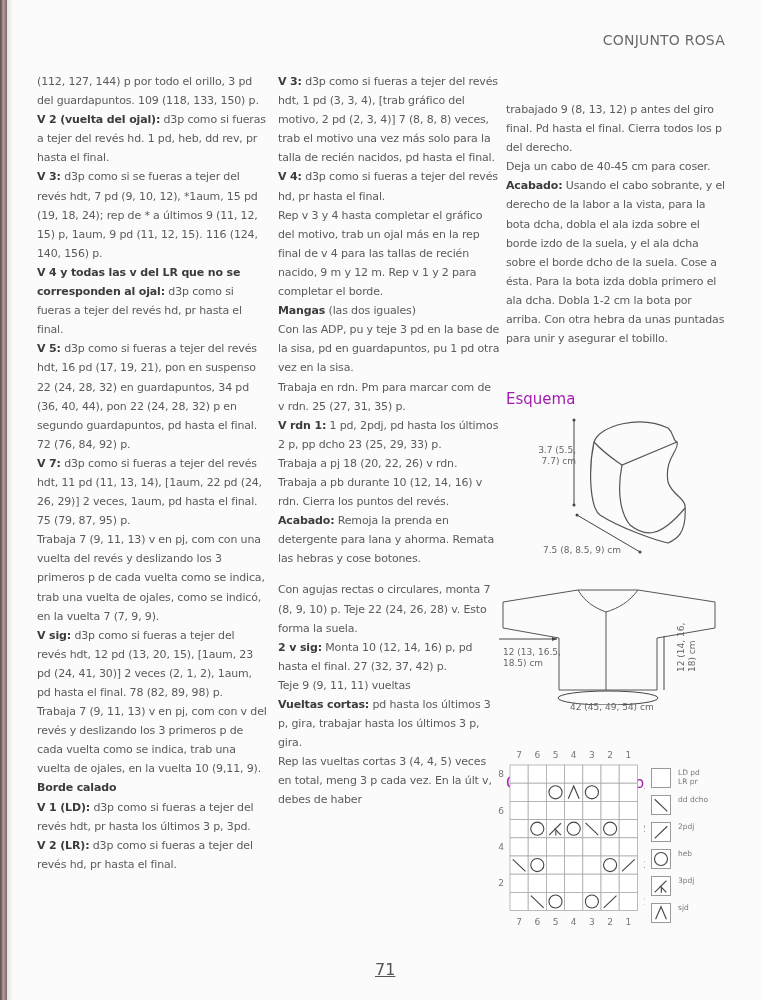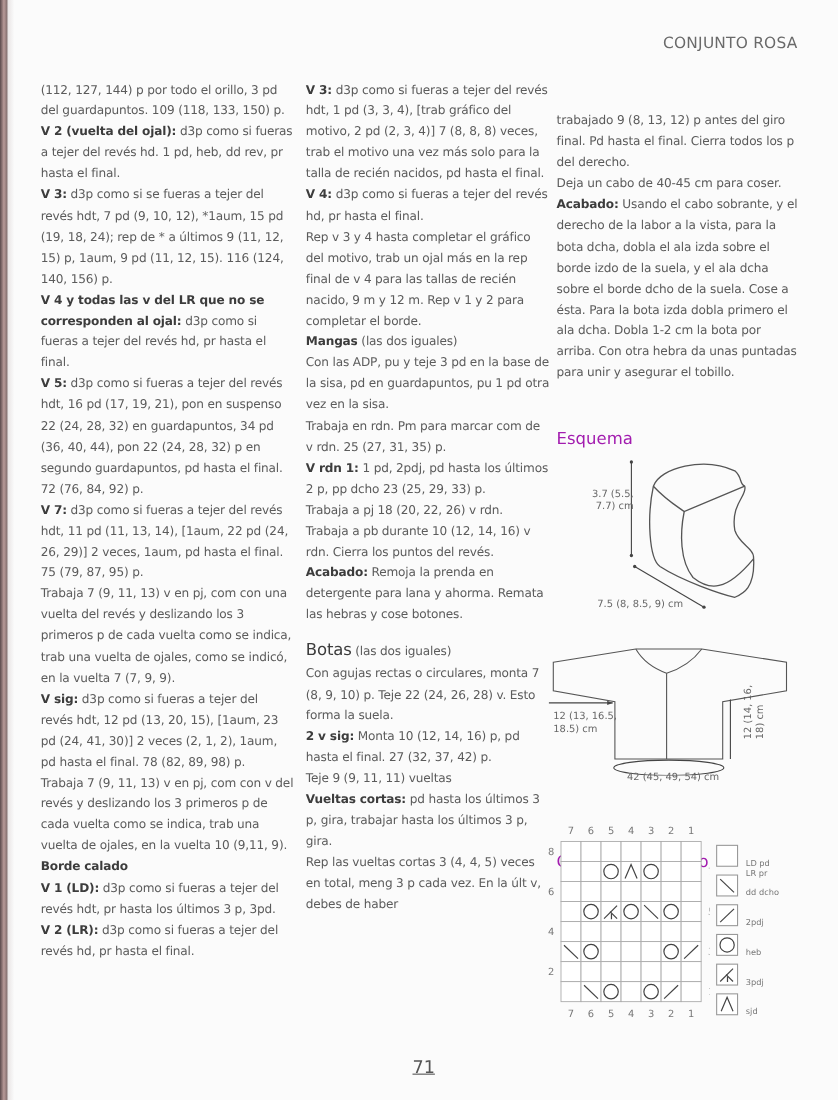--- a/index.html
+++ b/index.html
@@ -16,21 +16,21 @@
   .c3 { left:506px; width:220px;margin-top:28px; }
   b { color:#3c3c3c; font-weight:bold; }
   .h-sec { font-size:15px; color:#3c3c3c; font-weight:normal; line-height:20px; }
   .h-sec small { font-size:11px; color:#5b5b5b; }
   .section-title { position:absolute; font-size:15px; color:#a21caf; }
   .page-num { position:absolute; top:960px; left:375px; font-size:16px; color:#555;text-decoration:underline; }
   .diagram { position:absolute; }
   .dlabel { position:absolute; font-size:9px; color:#666; line-height:11px; }
   .legend-item { position:absolute; left:651px; width:90px; height:22px; }
   .legend-box { position:absolute; left:0; top:0; width:18px; height:18px; border:1px solid #999; background:#fff; }
-  .legend-text { position:absolute; left:27px; top:12px; font-size:7.5px; color:#777; line-height:9px; }
+  .legend-text { position:absolute; left:27px; top:0; font-size:7.5px; color:#777; line-height:9px; }
 </style>
 </head>
 <body>
 
 <div class="spine"></div>
 <div class="spine2"></div>
 
 <div class="running-head">CONJUNTO ROSA</div>
 
 <div class="col c1" id="col1">
@@ -54,21 +54,20 @@
       <p><span>Rep v 3 y 4 hasta completar el gráfico del motivo, trab un ojal más en la rep final de v 4 para las tallas de recién nacido, 9 m y 12 m. Rep v 1 y 2 para completar el borde.</span></p>
       <p><b>Mangas</b><span> (las dos iguales)</span></p>
       <p><span>Con las ADP, pu y teje 3 pd en la base de la sisa, pd en guardapuntos, pu 1 pd otra vez en la sisa.</span></p>
       <p><span>Trabaja en rdn. Pm para marcar com de v rdn. 25 (27, 31, 35) p.</span></p>
       <p><b>V rdn 1:</b><span> 1 pd, 2pdj, pd hasta los últimos 2 p, pp dcho 23 (25, 29, 33) p.</span></p>
       <p><span>Trabaja a pj 18 (20, 22, 26) v rdn.</span></p>
       <p><span>Trabaja a pb durante 10 (12, 14, 16) v rdn. Cierra los puntos del revés.</span></p>
       <p><b>Acabado:</b><span> Remoja la prenda en detergente para lana y ahorma. Remata las hebras y cose botones.</span></p>
     </div>
   <div style="height:12px"></div>
-  <p class="h-sec"><span>Botas</span><small> (las dos iguales)</small></p>
   <div id="botas">
       <p><span>Con agujas rectas o circulares, monta 7 (8, 9, 10) p. Teje 22 (24, 26, 28) v. Esto forma la suela.</span></p>
       <p><b>2 v sig:</b><span> Monta 10 (12, 14, 16) p, pd hasta el final. 27 (32, 37, 42) p.</span></p>
       <p><span>Teje 9 (9, 11, 11) vueltas</span></p>
       <p><b>Vueltas cortas:</b><span> pd hasta los últimos 3 p, gira, trabajar hasta los últimos 3 p, gira.</span></p>
       <p><span>Rep las vueltas cortas 3 (4, 4, 5) veces en total, meng 3 p cada vez. En la últ v, debes de haber</span></p>
     </div>
 </div>
 <div class="col c3" id="col3">
     <p><span>trabajado 9 (8, 13, 12) p antes del giro final. Pd hasta el final. Cierra todos los p del derecho.</span></p>

